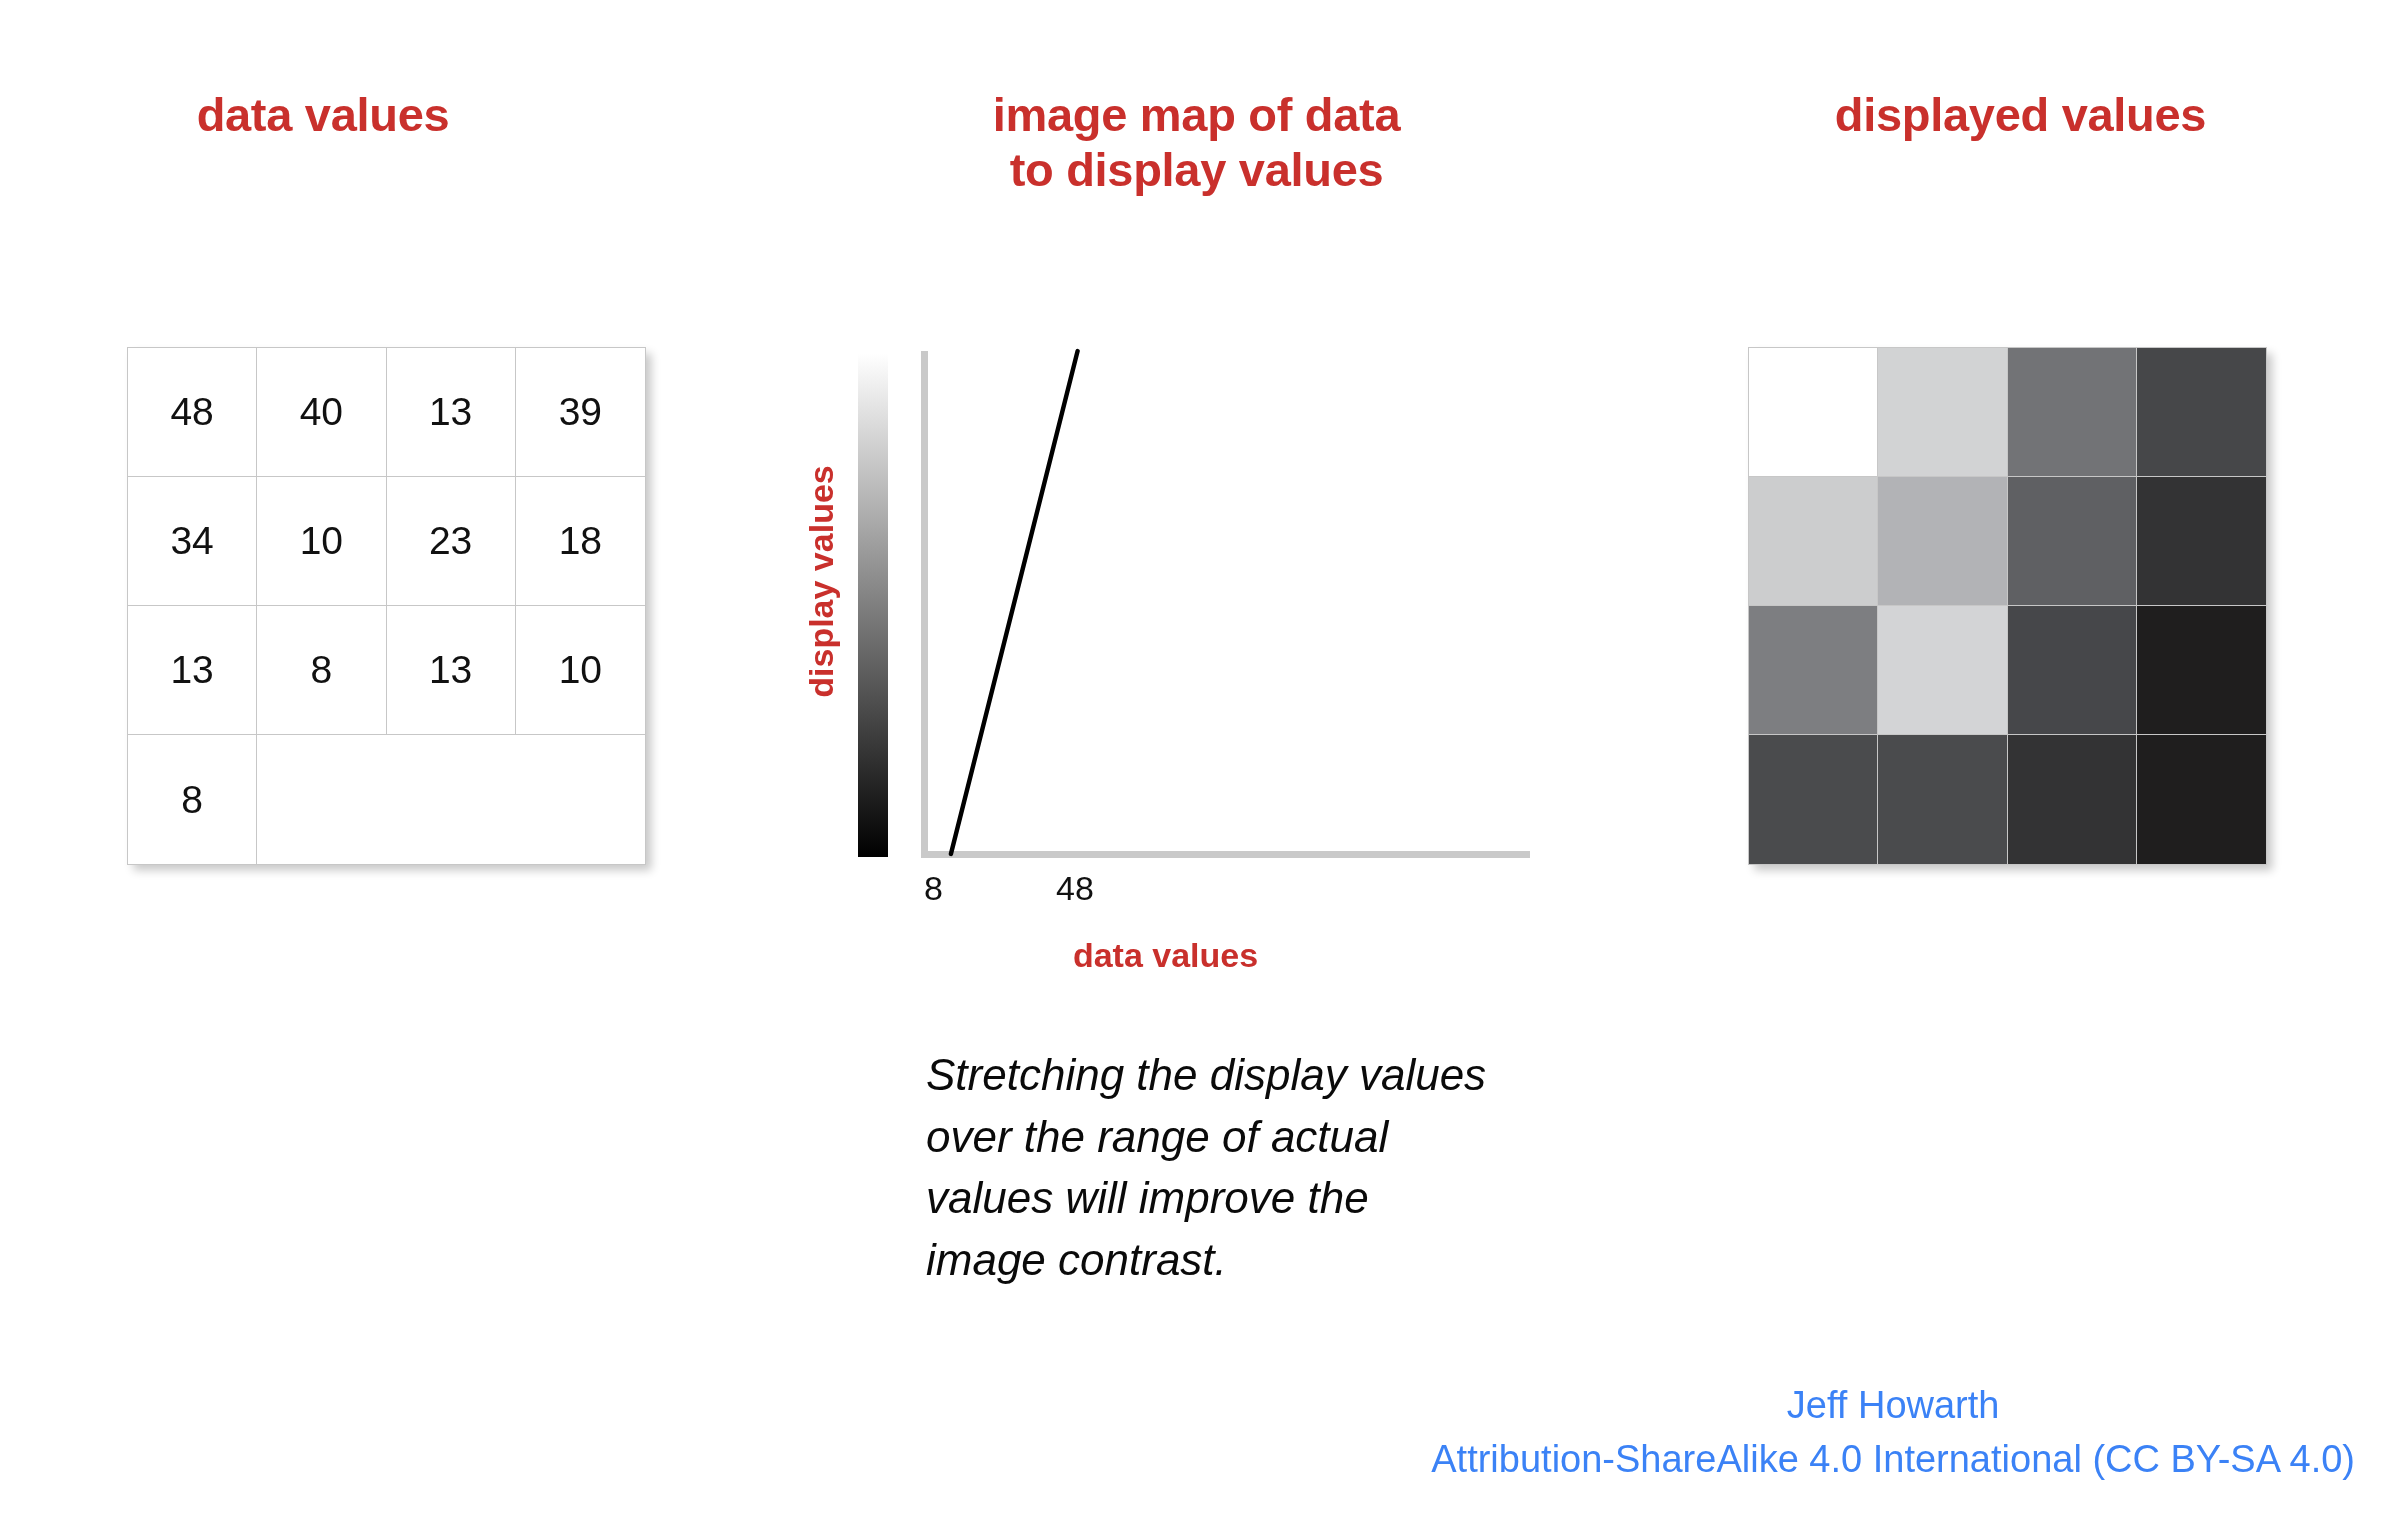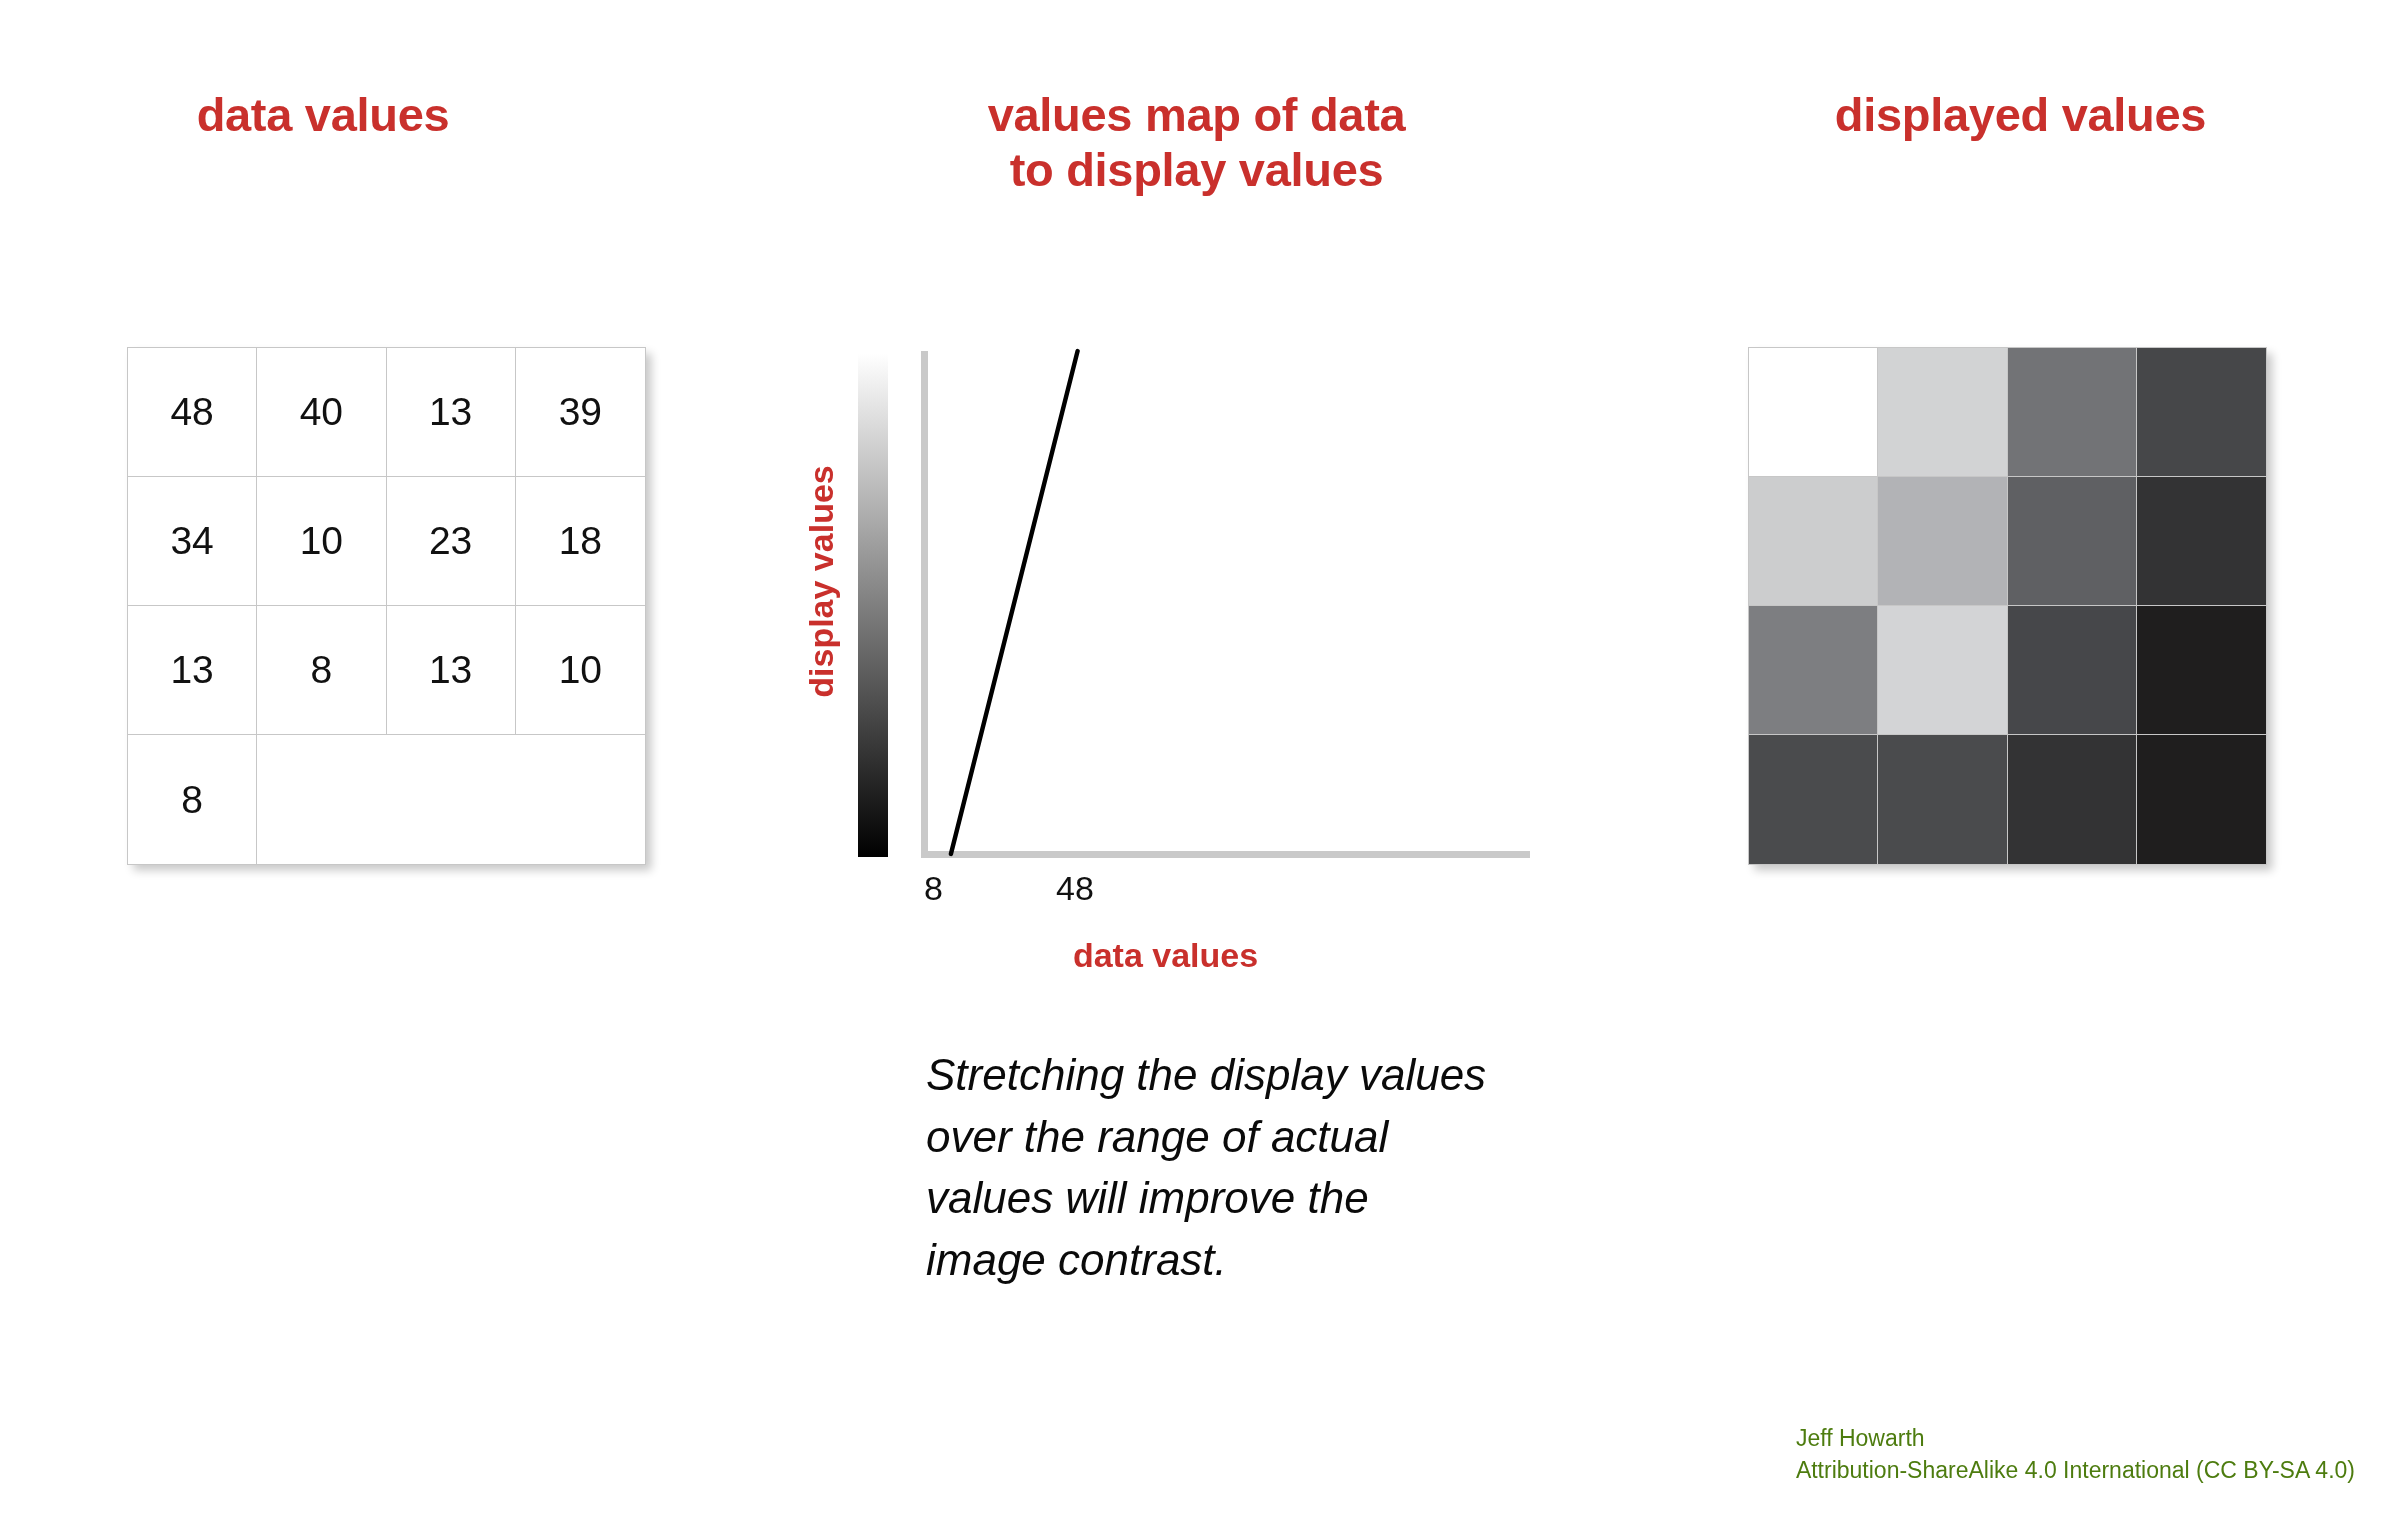--- a/index.html
+++ b/index.html
@@ -158,33 +158,33 @@
     box-sizing: border-box;
   }
   #display-matrix .swatch:nth-child(4n)   { border-right: none; }
   #display-matrix .swatch:nth-child(n+13) { border-bottom: none; }
 
   
   #footer {
     position: absolute;
     right: 46px;
     bottom: 33px;
-    text-align: left;
-    color: #4d7c0f;
-    font-size: 23px;
+    text-align: center;
+    color: #3b82f6;
+    font-size: 38px;
     line-height: 1.42;
   }
 </style>
 </head>
 <body>
 
 <div id="title-data-values" class="panel-title">data values</div>
 
 <div id="title-linear-map" class="panel-title">
-  <div>values map of data</div>
+  <div>image map of data</div>
   <div>to display values</div>
 </div>
 
 <div id="title-displayed" class="panel-title">displayed values</div>
 
 <div id="data-matrix">
   <div class="cell">48</div>
   <div class="cell">40</div>
   <div class="cell">13</div>
   <div class="cell">39</div>

